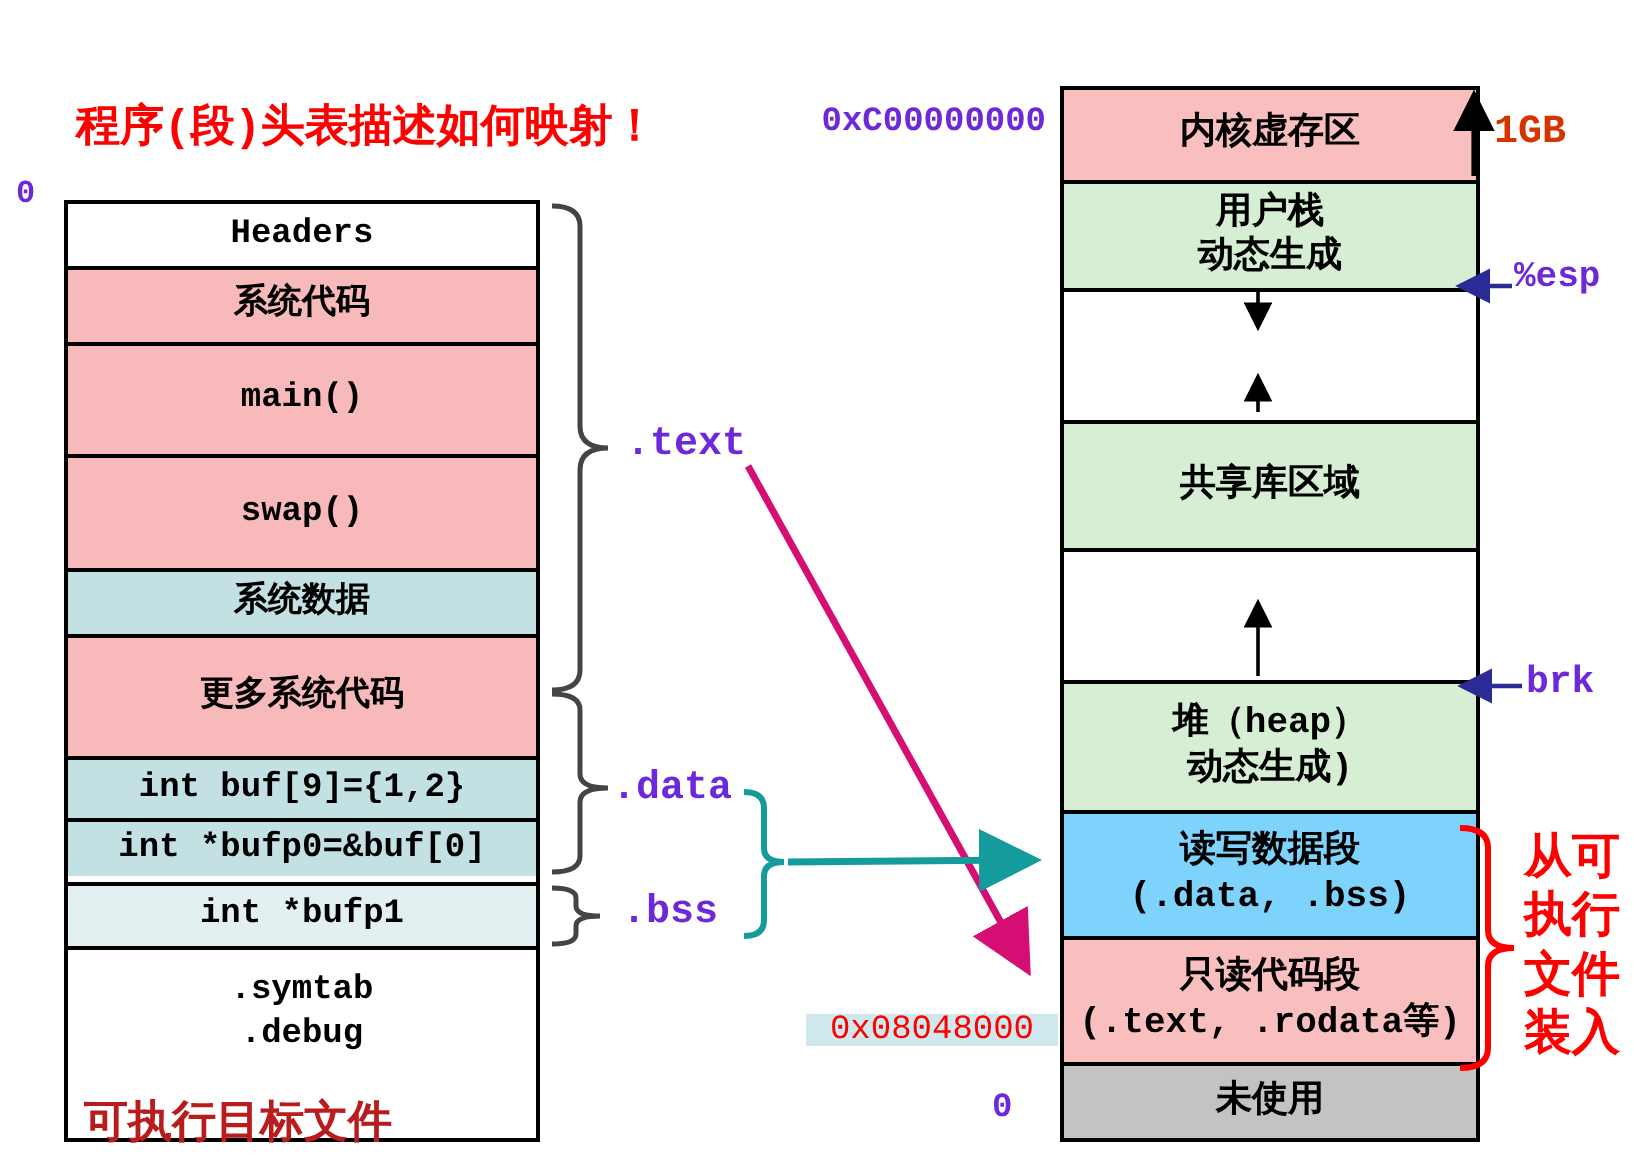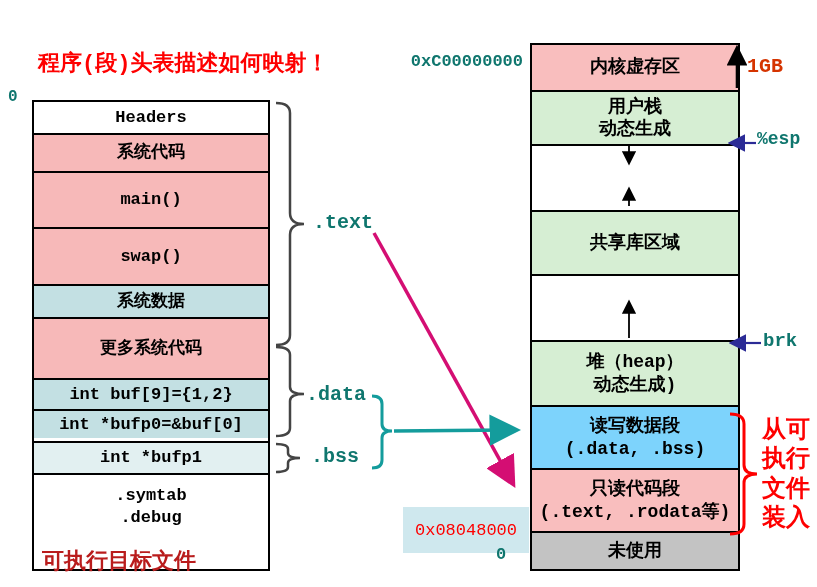--- a/index.html
+++ b/index.html
@@ -34,30 +34,30 @@
     display:flex;align-items:center;justify-content:center;
     font-weight:bold;font-size:18px;color:#000;text-align:center;
     border-top:2px solid #000;white-space:pre-line;line-height:1.25;
   }
   .vm-row.first{border-top:none;}
   .bg-green{background:#d6eed3;}
   .bg-teal2{background:#7dd3fc;}
   .bg-pink2{background:#f9bebe;}
   .bg-gray{background:#c3c3c3;}
   
-  .lbl{position:absolute;font-weight:bold;color:#0f766e;}
+  .lbl{position:absolute;font-weight:bold;color:#6d28d9;}
   #title{left:38px;top:48px;font-size:22px;color:#fe0000;}
   #exe-zero{left:8px;top:88px;font-size:16px;}
   #exe-caption{left:42px;top:546px;font-size:22px;color:#b91c1c;}
   #sec-text{left:313px;top:211px;font-size:20px;}
   #sec-data{left:306px;top:383px;font-size:20px;}
   #sec-bss{left:311px;top:445px;font-size:20px;}
   #vm-top-addr{left:390px;top:52px;width:133px;font-size:17px;text-align:right;}
   #vm-load-addr{
-    left:403px;top:507px;width:126px;height:46px;background:#cfe8ee;
+    left:403px;top:507px;width:126px;height:16px;background:#cfe8ee;
     display:flex;align-items:center;justify-content:center;
     font-size:17px;color:#fe0000;
   }
   #vm-zero{left:496px;top:545px;font-size:17px;}
   #kernel-size{left:747px;top:55px;font-size:20px;color:#d53400;}
   #esp-label{left:757px;top:129px;font-size:18px;}
   #brk-label{left:763px;top:330px;font-size:19px;}
   #load-note{
     left:761px;top:416px;width:50px;font-size:24px;color:#fe0000;
     line-height:1.22;text-align:center;word-break:break-all;

